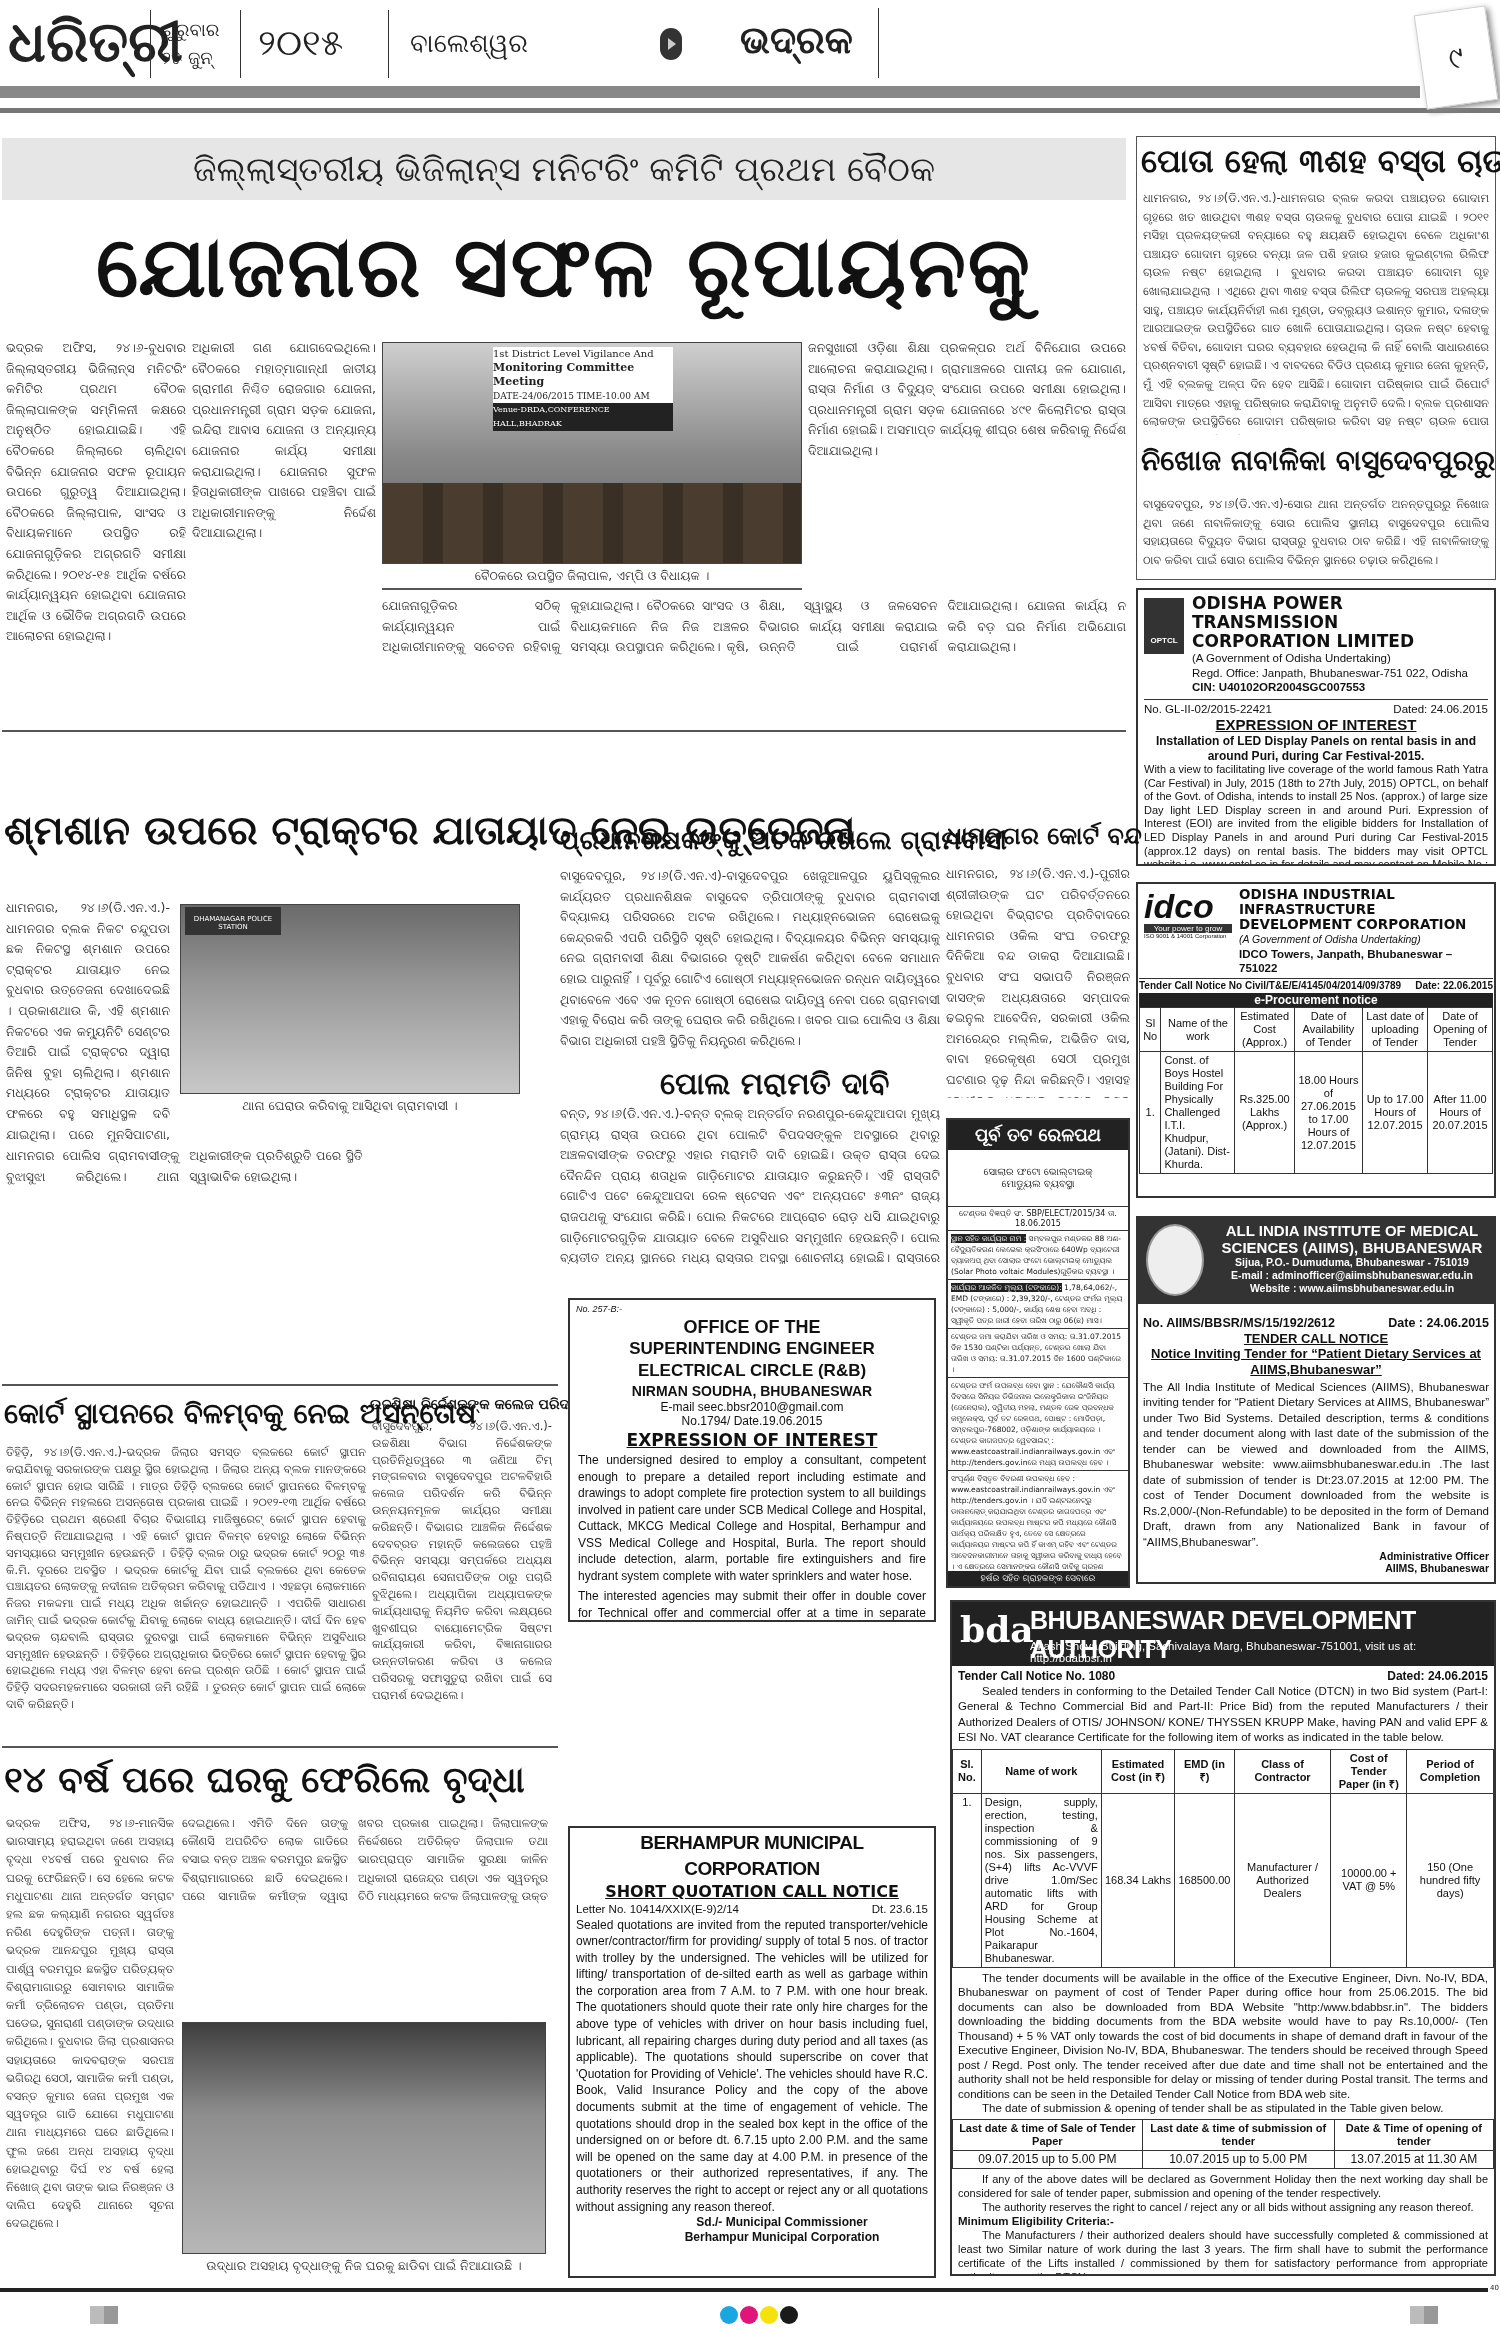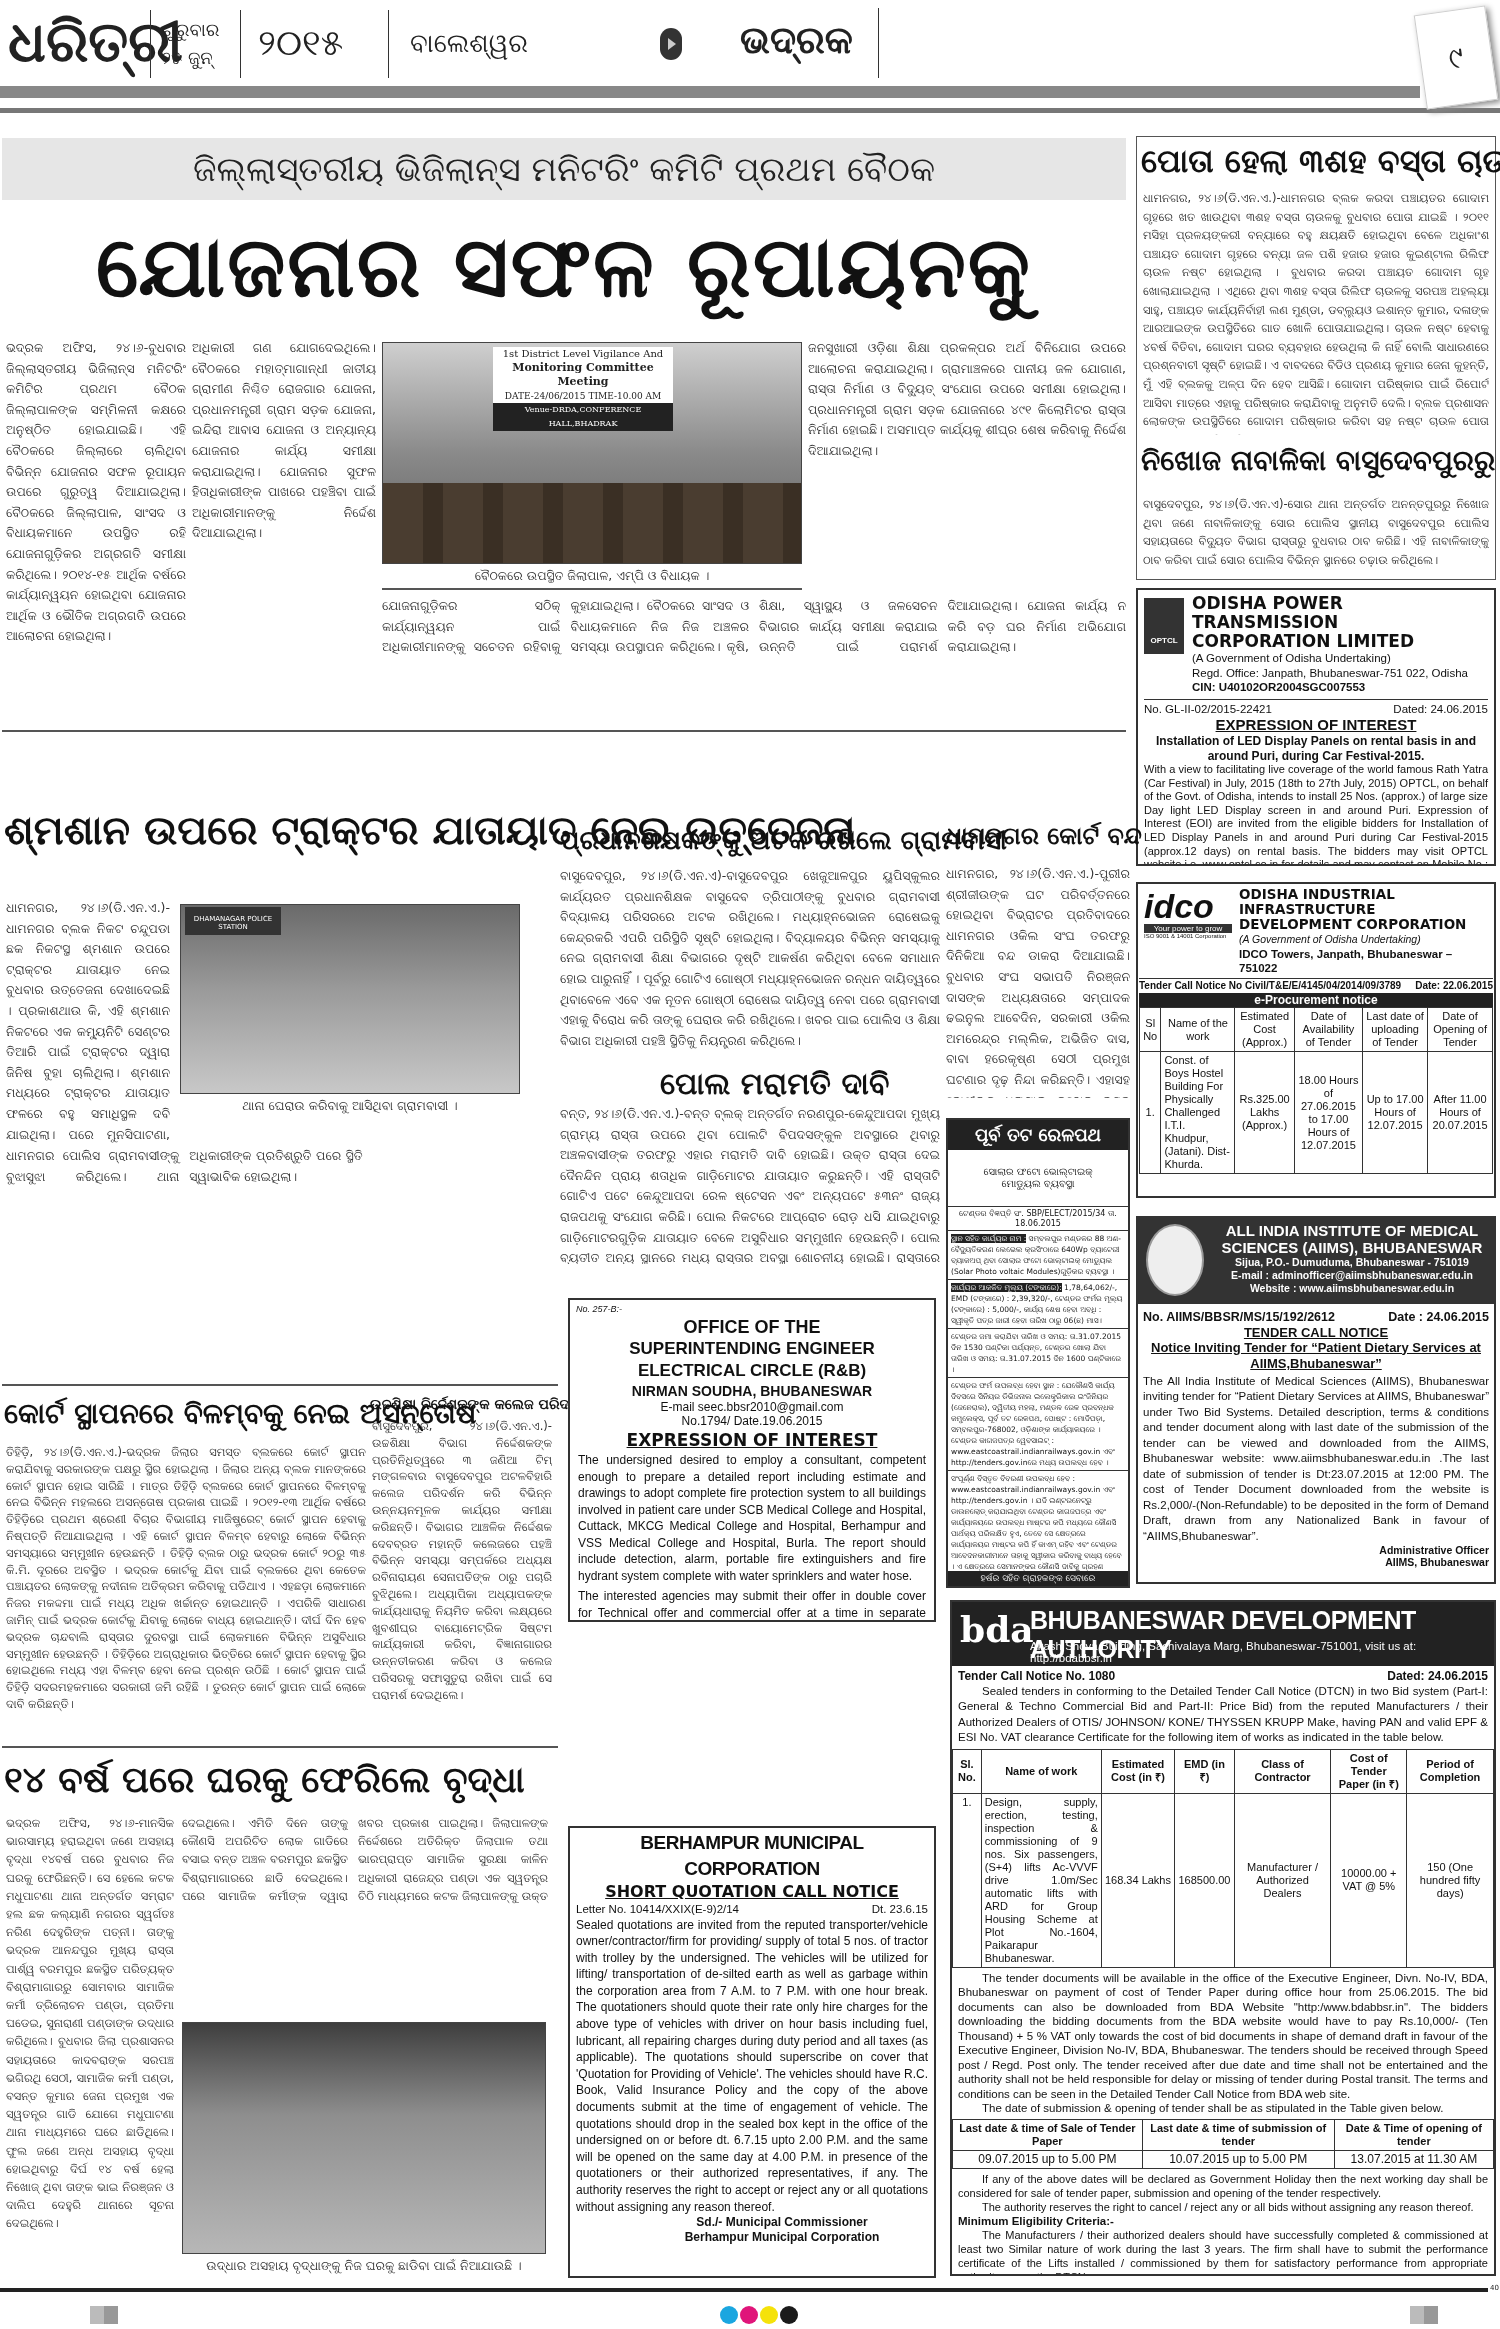--- a/index.html
+++ b/index.html
@@ -10,21 +10,21 @@
 .vline{width:1px;background:#333}
 .mh-small{font-size:18px;line-height:24px}
 .mh-mid{font-size:36px}
 .bar1{left:0;top:86px;width:1420px;height:12px;background:#888}
 .bar2{left:0;top:108px;width:1500px;height:5px;background:#777}
 .pageflip{left:1420px;top:10px;width:72px;height:95px;background:#fff;box-shadow:3px 3px 6px #888;transform:rotate(-8deg);border:1px solid #ccc;display:flex;align-items:center;justify-content:center;font-size:30px}
 .kicker{left:2px;top:138px;width:1124px;height:62px;background:#e6e6e6;display:flex;align-items:center;justify-content:center;font-size:34px;color:#222}
 .mainhead{left:2px;top:212px;width:1124px;height:110px;font-size:84px;font-weight:bold;line-height:110px;text-align:center;letter-spacing:2px;color:#111}
 .col{font-size:12.5px;line-height:20.6px;color:#333;text-align:justify;overflow:hidden}
 .photo{background:linear-gradient(180deg,#cfcfcf 0%,#8a8a8a 50%,#5c5c5c 100%);border:1px solid #444;overflow:hidden}
-.photo .banner{position:absolute;background:#fff;color:#222;font-family:"DejaVu Serif",serif;text-align:center}
+.photo .banner{position:absolute;background:#fff;color:#222;font-family:"DejaVu Serif",serif;text-align:left}
 .caption{font-size:12.5px;text-align:center;color:#333}
 .hrule{height:3px;background:#555}
 .head2{font-weight:bold;color:#111;white-space:nowrap;overflow:hidden}
 .adbox{border:2px solid #333;background:#fff;overflow:hidden;font-family:"Liberation Sans",sans-serif;color:#111}
 .adbox p{font-size:11.5px;line-height:14.5px}
 .b{font-weight:bold}
 .u{text-decoration:underline}
 .center{text-align:center}
 table{border-collapse:collapse;width:100%}
 td,th{border:1px solid #333;font-size:11px;padding:2px 3px;text-align:center;vertical-align:middle;font-family:"Liberation Sans",sans-serif;line-height:13px}
@@ -145,21 +145,21 @@
   <div style="background:#333;color:#fff;height:86px;position:relative">
     <div style="position:absolute;left:8px;top:6px;width:58px;height:72px;border-radius:50%;background:#eee;border:2px solid #999"></div>
     <div style="position:absolute;left:76px;top:4px;right:4px;text-align:center">
       <div class="b" style="font-size:15px;line-height:17px">ALL INDIA INSTITUTE OF MEDICAL</div>
       <div class="b" style="font-size:15px;line-height:17px">SCIENCES (AIIMS), BHUBANESWAR</div>
       <div style="font-size:10.5px;line-height:13px;font-weight:bold">Sijua, P.O.- Dumuduma, Bhubaneswar - 751019</div>
       <div style="font-size:10.5px;line-height:13px;font-weight:bold">E-mail : adminofficer@aiimsbhubaneswar.edu.in</div>
       <div style="font-size:10.5px;line-height:13px;font-weight:bold">Website : www.aiimsbhubaneswar.edu.in</div>
     </div>
   </div>
-  <div style="padding:6px 5px">
+  <div style="padding:12px 5px">
     <div style="display:flex;justify-content:space-between">
       <p class="b" style="font-size:12.5px">No. AIIMS/BBSR/MS/15/192/2612</p>
       <p class="b" style="font-size:12.5px">Date : 24.06.2015</p>
     </div>
     <div class="center b u" style="font-size:13px">TENDER CALL NOTICE</div>
     <div class="center b u" style="font-size:13px;line-height:16px">Notice Inviting Tender for “Patient Dietary Services at AIIMS,Bhubaneswar”</div>
     <p style="text-align:justify;font-size:11.5px;line-height:15.5px;margin-top:2px">The All India Institute of Medical Sciences (AIIMS), Bhubaneswar inviting tender for “Patient Dietary Services at AIIMS, Bhubaneswar” under Two Bid Systems. Detailed description, terms &amp; conditions and tender document along with last date of the submission of the tender can be viewed and downloaded from the AIIMS, Bhubaneswar website: www.aiimsbhubaneswar.edu.in .The last date of submission of tender is Dt:23.07.2015 at 12:00 PM. The cost of Tender Document downloaded from the website is Rs.2,000/-(Non-Refundable) to be deposited in the form of Demand Draft, drawn from any Nationalized Bank in favour of “AIIMS,Bhubaneswar”.</p>
     <p class="b" style="text-align:right;font-size:10.5px;line-height:12px">Administrative Officer</p>
     <p class="b" style="text-align:right;font-size:10.5px;line-height:12px">AIIMS, Bhubaneswar</p>
   </div>

